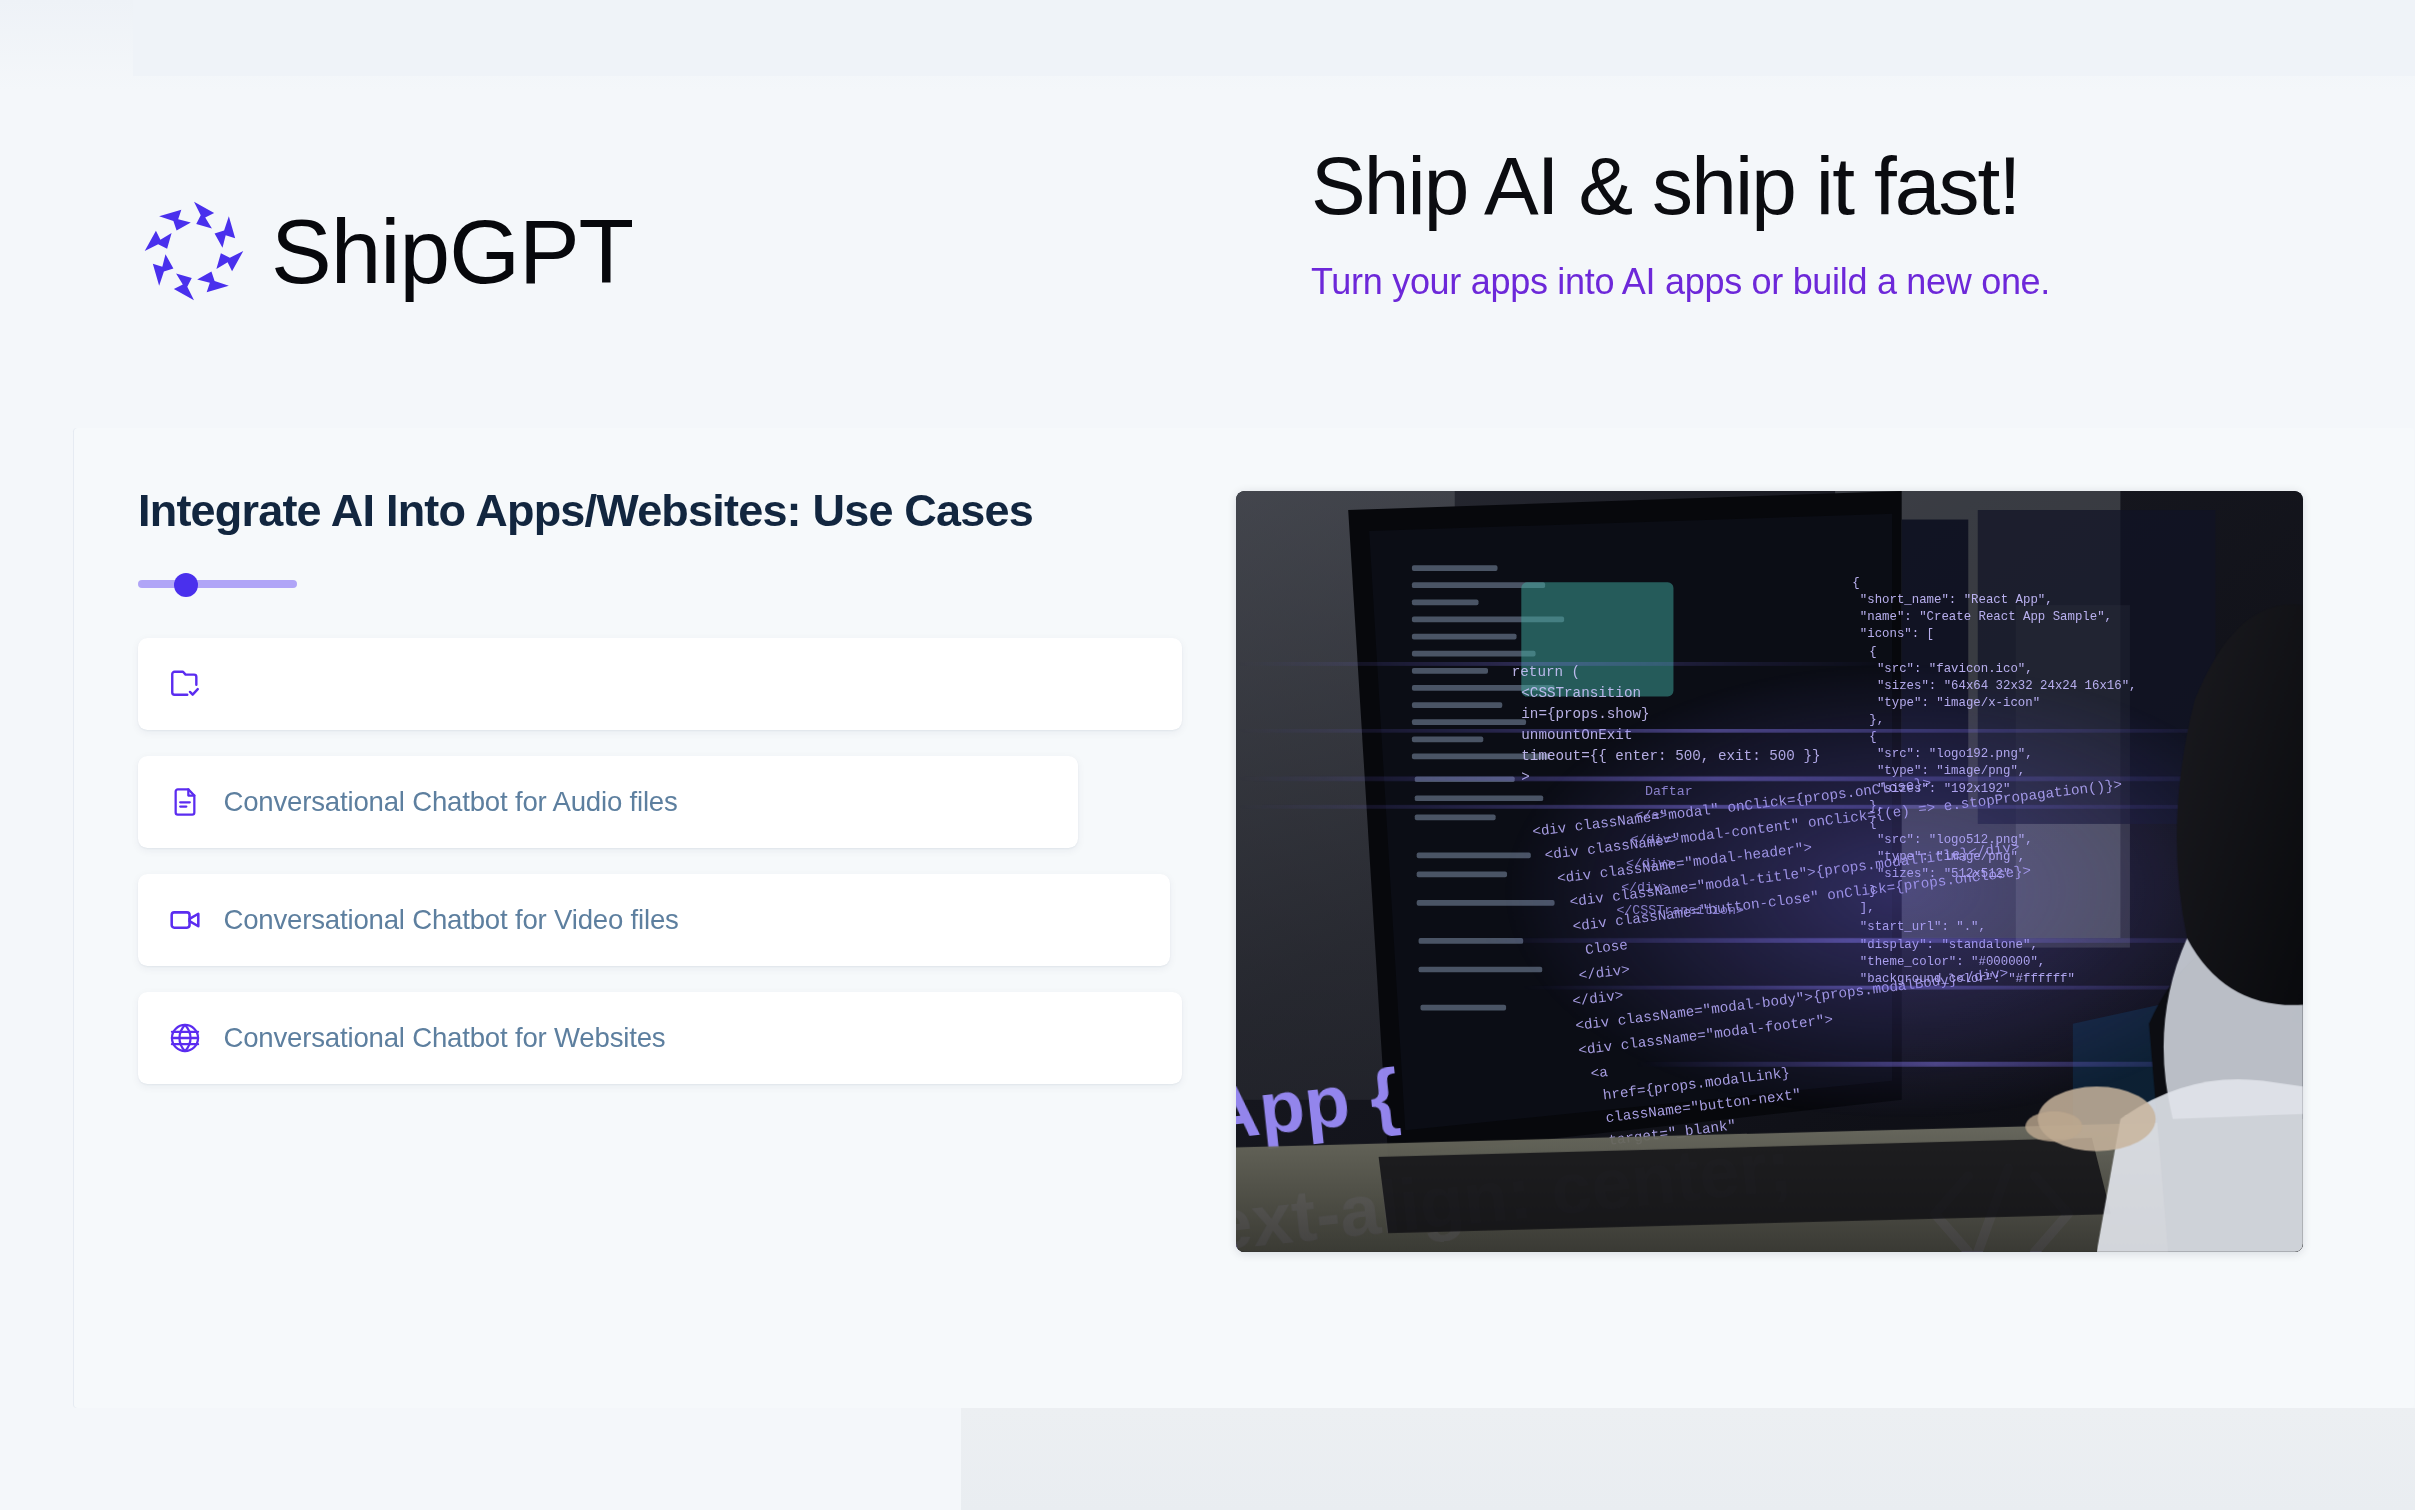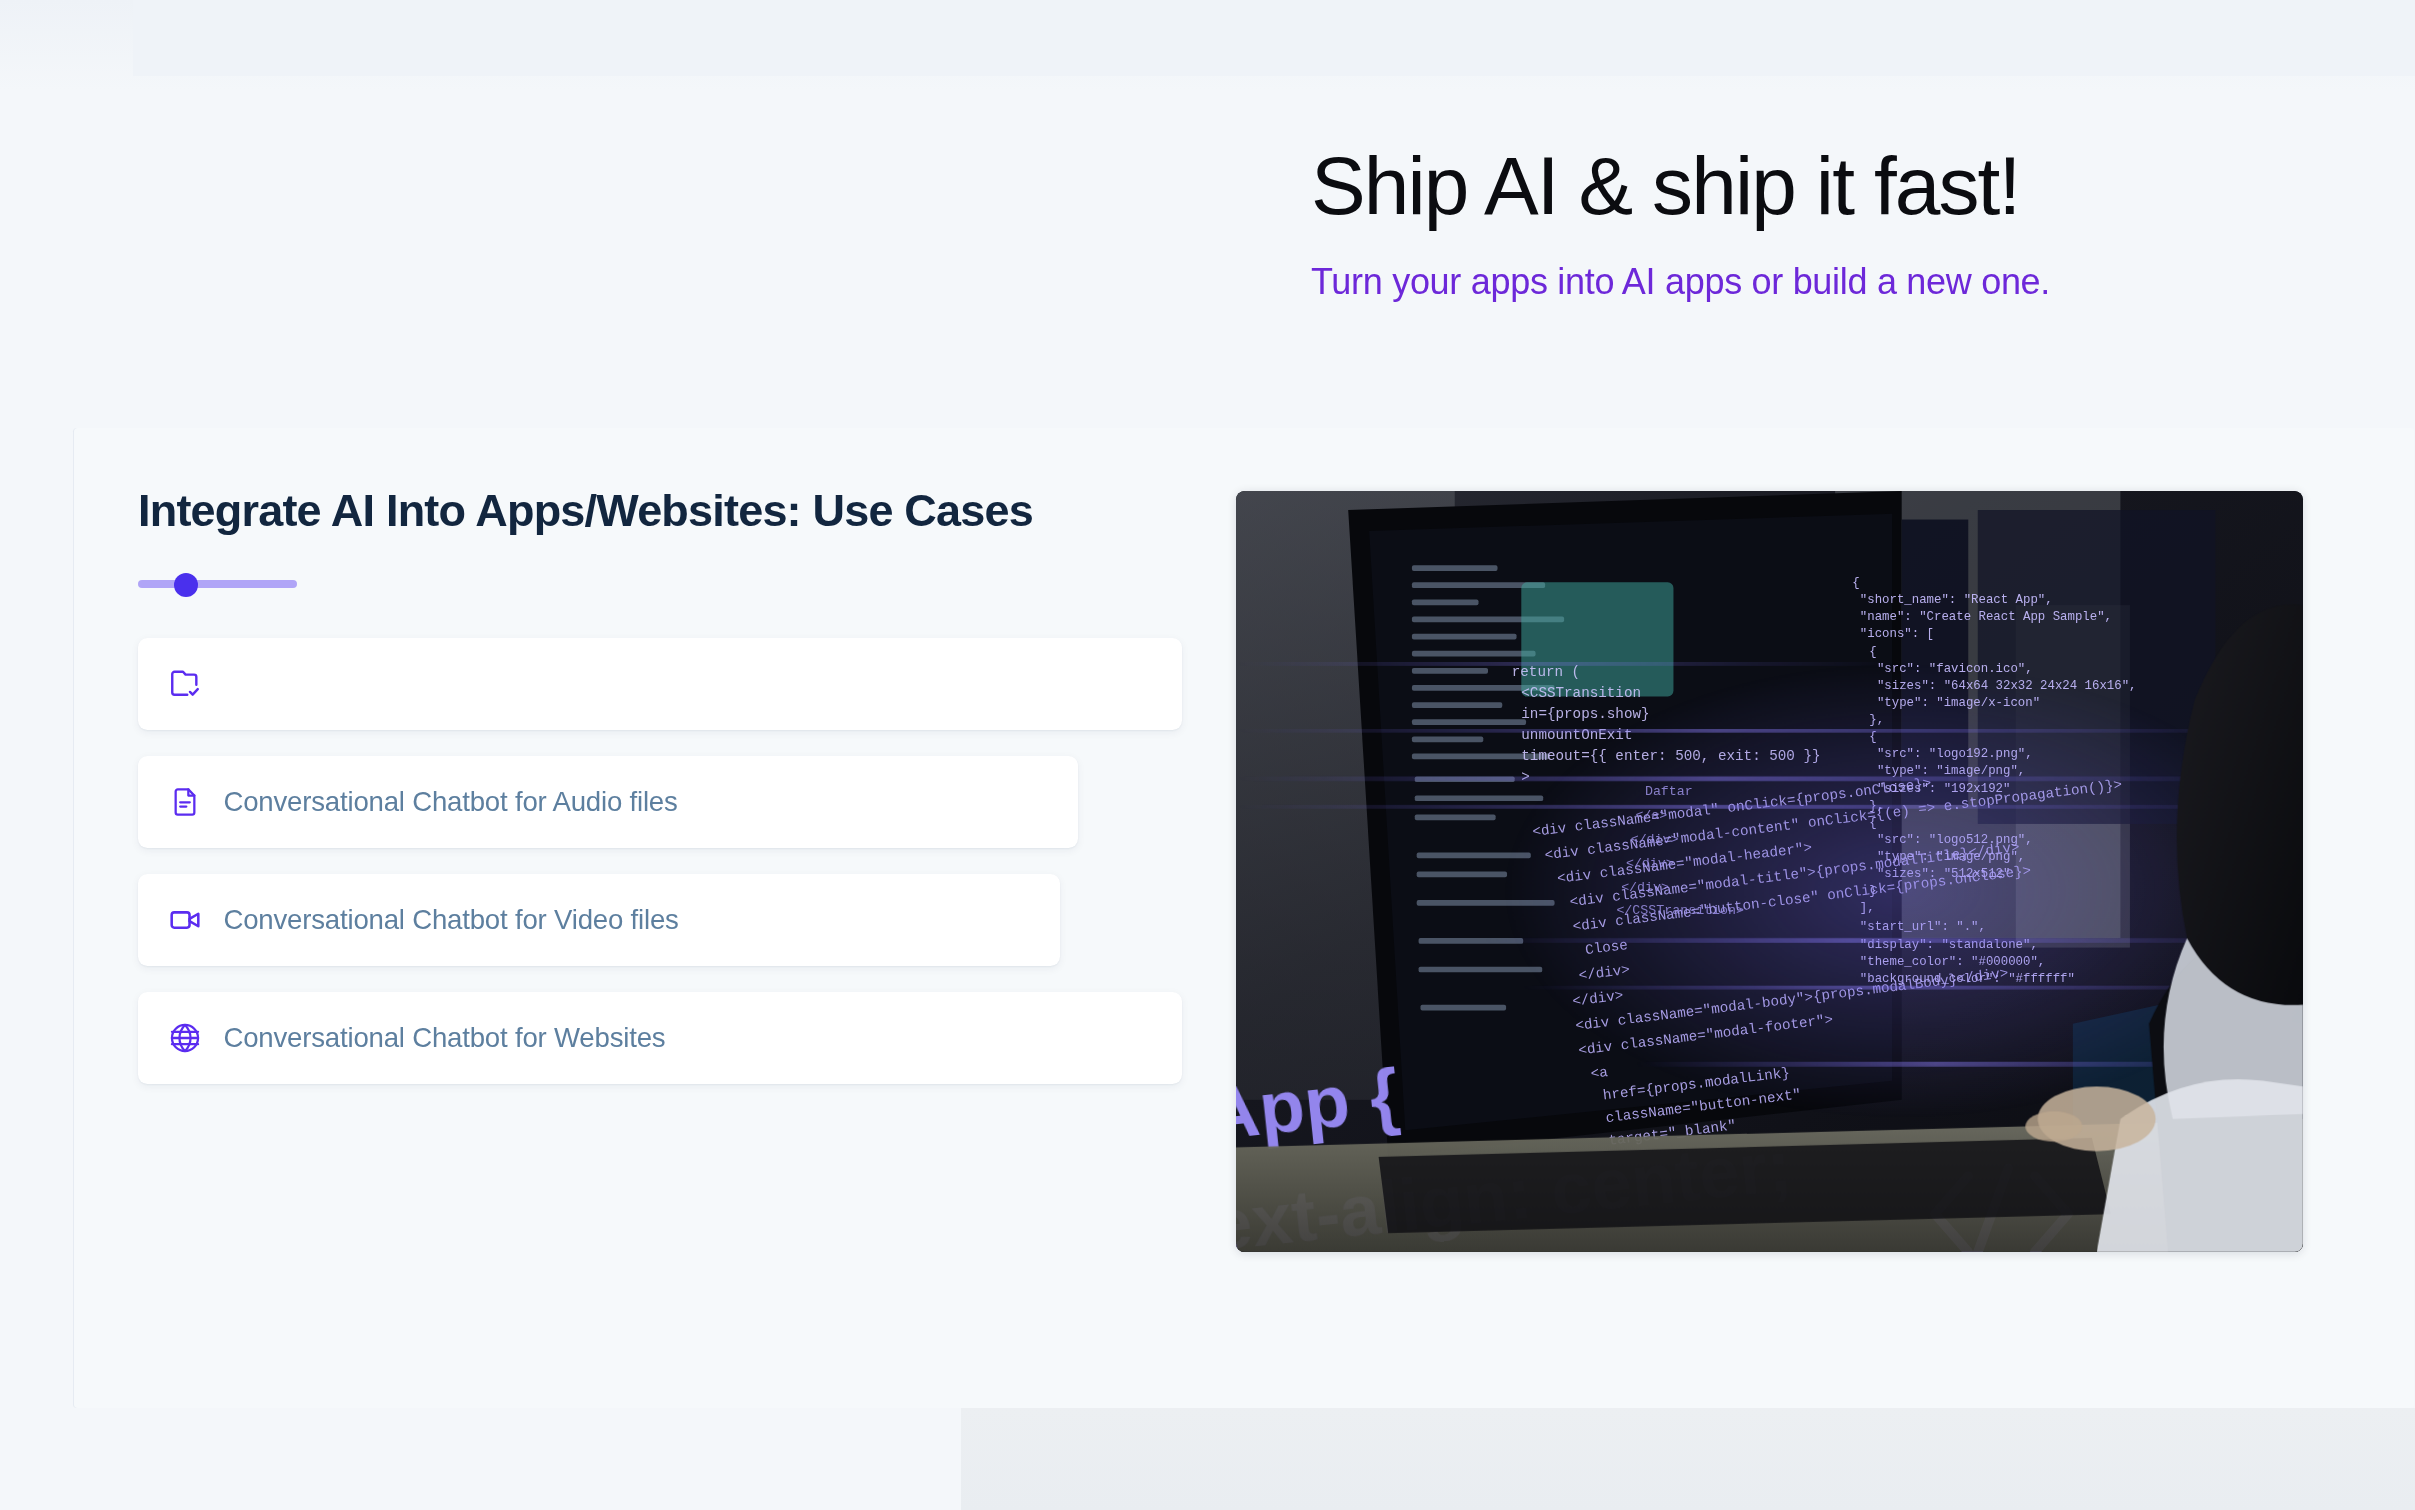--- a/index.html
+++ b/index.html
@@ -135,21 +135,21 @@
     border-radius: 9.5px;
     display: flex;
     align-items: center;
     padding-left: 28.5px;
     gap: 21px;
     box-shadow: 0 2.9px 8.6px rgba(15,35,70,.055), 0 1px 1.9px rgba(15,35,70,.05);
     cursor: pointer;
   }
   .card-1 { width: 1044px; }
   .card-2 { width: 940px; }
-  .card-3 { width: 922px; }
+  .card-3 { width: 1032px; }
   .card-4 { width: 1044px; }
   .card-5 { width: 1044px; }
 
   .card-icon {
     width: 36px; height: 36px;
     flex: 0 0 36px;
     display: flex;
     align-items: center;
     justify-content: center;
     color: #5b2cf0;
@@ -179,20 +179,53 @@
 </head>
 <body>
 
 <div class="page-backdrop"></div>
 <div class="panel-top-strip"></div>
 <div class="panel-main"></div>
 <div class="panel-bottom-strip"></div>
 
 <div class="header">
 
+  <div class="brand">
+    <span class="brand-mark">
+      <svg viewBox="0 0 100 100" width="112" height="112" aria-hidden="true">
+        <g fill="#4a30ed">
+          <g transform="rotate(0 50 50)">
+            <path d="M50 6 L68 16 L60 20 L66 30 L52 26 L56 18 Z"></path>
+          </g>
+          <g transform="rotate(45 50 50)">
+            <path d="M50 6 L68 16 L60 20 L66 30 L52 26 L56 18 Z"></path>
+          </g>
+          <g transform="rotate(90 50 50)">
+            <path d="M50 6 L68 16 L60 20 L66 30 L52 26 L56 18 Z"></path>
+          </g>
+          <g transform="rotate(135 50 50)">
+            <path d="M50 6 L68 16 L60 20 L66 30 L52 26 L56 18 Z"></path>
+          </g>
+          <g transform="rotate(180 50 50)">
+            <path d="M50 6 L68 16 L60 20 L66 30 L52 26 L56 18 Z"></path>
+          </g>
+          <g transform="rotate(225 50 50)">
+            <path d="M50 6 L68 16 L60 20 L66 30 L52 26 L56 18 Z"></path>
+          </g>
+          <g transform="rotate(270 50 50)">
+            <path d="M50 6 L68 16 L60 20 L66 30 L52 26 L56 18 Z"></path>
+          </g>
+          <g transform="rotate(315 50 50)">
+            <path d="M50 6 L68 16 L60 20 L66 30 L52 26 L56 18 Z"></path>
+          </g>
+        </g>
+      </svg>
+    </span>
+    <span class="brand-name">ShipGPT</span>
+  </div>
 
   <div class="headline-block">
     <h1 class="headline">Ship AI &amp; ship it fast!</h1>
     <p class="subheadline">Turn your apps into AI apps or build a new one.</p>
   </div>
 
 </div>
 
 <div class="usecases">
 

